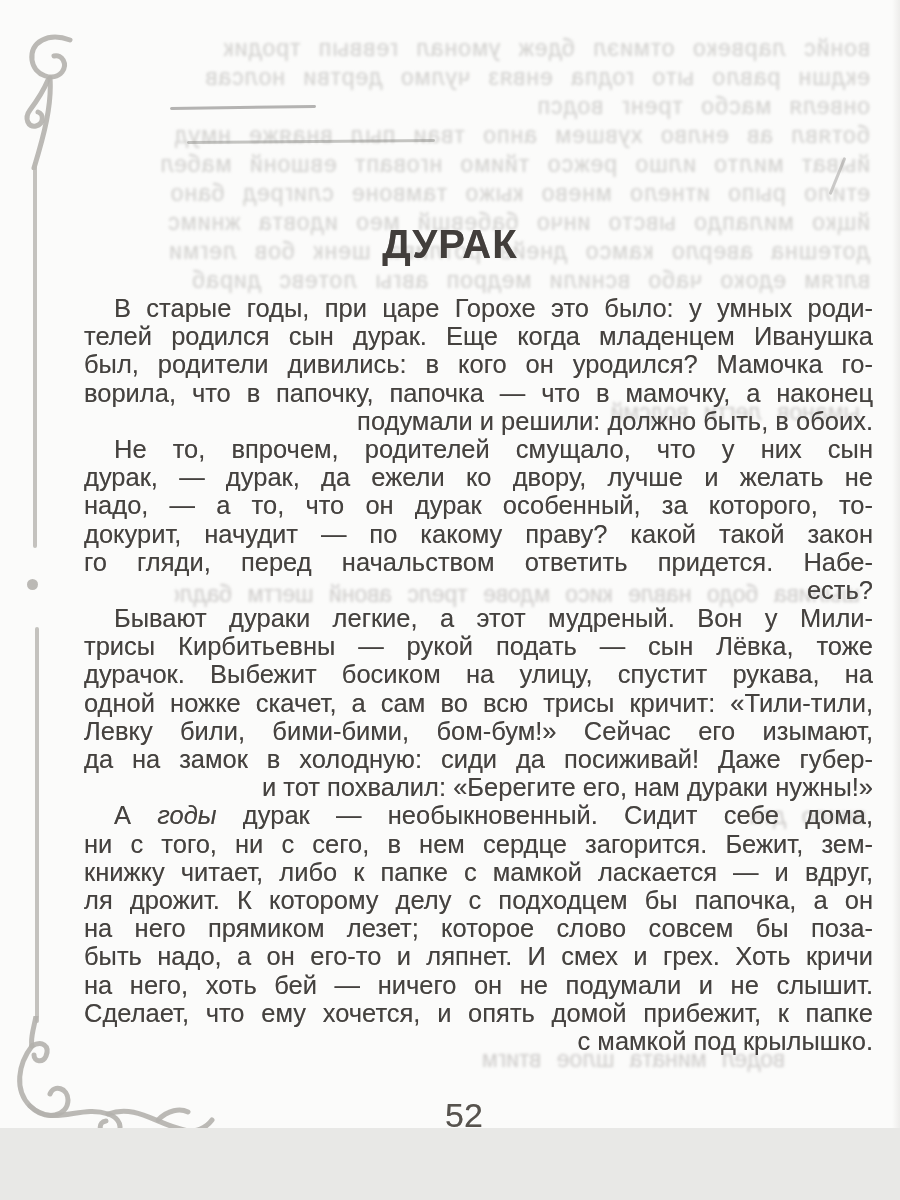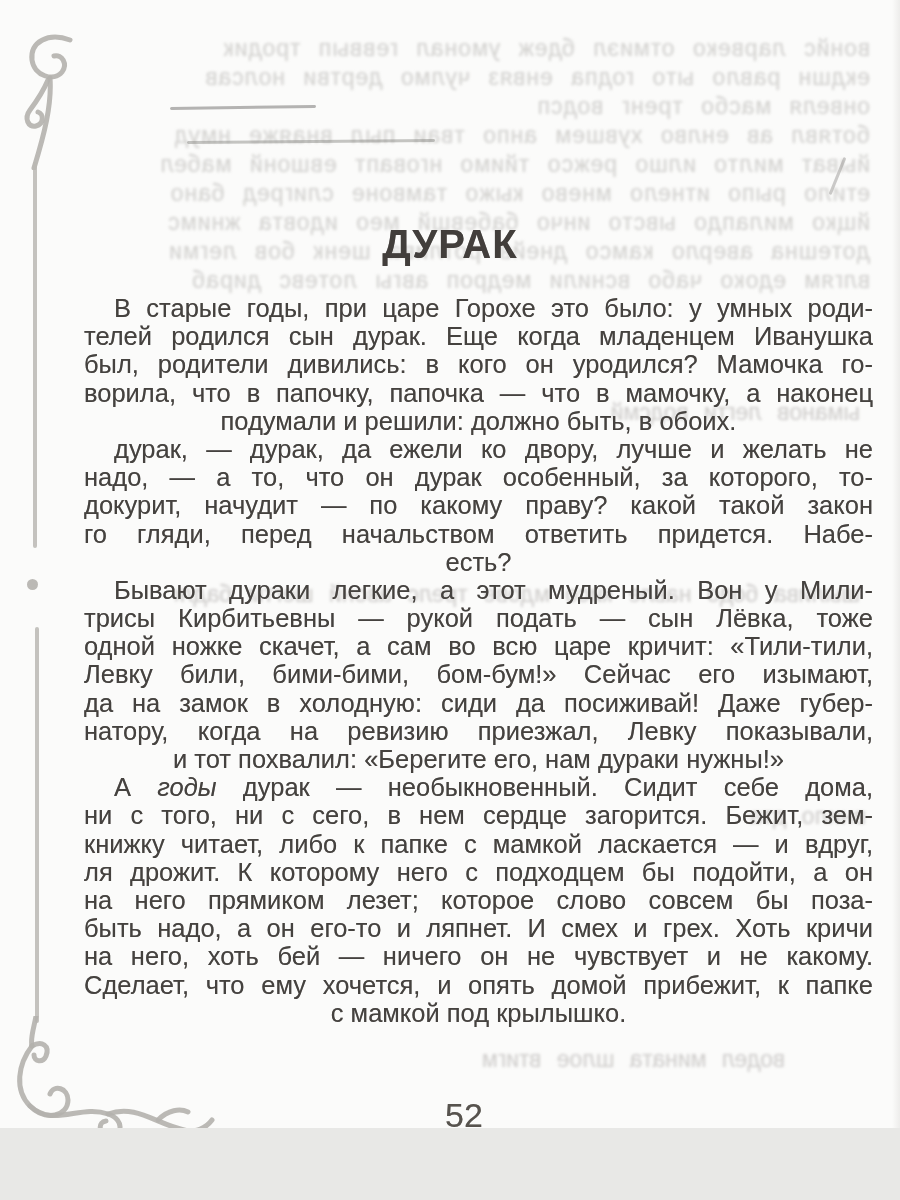--- a/index.html
+++ b/index.html
@@ -17,21 +17,21 @@
     text-shadow:0 0 .5px rgba(66,62,59,.55);
   }
   .body-text{
     position:absolute;left:84px;top:294px;width:789px;
     font-size:25.5px;color:var(--c-text,#45423f);
     text-shadow:0 0 .4px rgba(69,66,63,.5);
   }
   .para .line{height:28.2px;line-height:28.2px;overflow:hidden;}
   .para .line.j{text-align:justify;text-align-last:justify;}
   .para .line.j::after{content:"";display:inline-block;width:100%;height:0;}
-  .para .line.last{text-align:center;}
+  .para .line.last{text-align:right;}
   .para .line:first-child{text-indent:30px;}
   .it{font-style:italic;}
   .page-number{
     position:absolute;left:84px;top:1096px;width:760px;text-align:center;
     font-size:34px;color:var(--c-pagenum,#57534e);
     text-shadow:0 0 .4px rgba(87,83,78,.5);
   }
   
   .showthrough-top{
     position:absolute;left:80px;top:34px;width:790px;
@@ -115,43 +115,44 @@
 
   <div class="body-text">
       <div class="para">
         <div class="line j"><span>В старые годы, при царе Горохе это было: у умных роди-</span></div>
         <div class="line j"><span>телей родился сын дурак. Еще когда младенцем Иванушка</span></div>
         <div class="line j"><span>был, родители дивились: в кого он уродился? Мамочка го-</span></div>
         <div class="line j"><span>ворила, что в папочку, папочка — что в мамочку, а наконец</span></div>
         <div class="line last"><span>подумали и решили: должно быть, в обоих.</span></div>
       </div>
       <div class="para">
+        <div class="line j"><span>Не то, впрочем, родителей смущало, что у них сын</span></div>
         <div class="line j"><span>дурак, — дурак, да ежели ко двору, лучше и желать не</span></div>
         <div class="line j"><span>надо, — а то, что он дурак особенный, за которого, то-</span></div>
         <div class="line j"><span>докурит, начудит — по какому праву? какой такой закон</span></div>
         <div class="line j"><span>го гляди, перед начальством ответить придется. Набе-</span></div>
         <div class="line last"><span>есть?</span></div>
       </div>
       <div class="para">
         <div class="line j"><span>Бывают дураки легкие, а этот мудреный. Вон у Мили-</span></div>
         <div class="line j"><span>трисы Кирбитьевны — рукой подать — сын Лёвка, тоже</span></div>
-        <div class="line j"><span>одной ножке скачет, а сам во всю царе кричит: «Тили-тили,</span></div>
+        <div class="line j"><span>дурачок. Выбежит босиком на улицу, спустит рукава, на</span></div>
+        <div class="line j"><span>одной ножке скачет, а сам во всю трисы кричит: «Тили-тили,</span></div>
         <div class="line j"><span>Левку били, бими-бими, бом-бум!» Сейчас его изымают,</span></div>
         <div class="line j"><span>да на замок в холодную: сиди да посиживай! Даже губер-</span></div>
-        <div class="line j"><span>натору, когда на ревизию приезжал, Левку показывали,</span></div>
         <div class="line last"><span>и тот похвалил: «Берегите его, нам дураки нужны!»</span></div>
       </div>
       <div class="para">
         <div class="line j"><span>А </span><span class="it">годы</span><span> дурак — необыкновенный. Сидит себе дома,</span></div>
         <div class="line j"><span>ни с того, ни с сего, в нем сердце загорится. Бежит, зем-</span></div>
         <div class="line j"><span>книжку читает, либо к папке с мамкой ласкается — и вдруг,</span></div>
-        <div class="line j"><span>ля дрожит. К которому него с подходцем бы подойти, а он</span></div>
+        <div class="line j"><span>ля дрожит. К которому делу с подходцем бы папочка, а он</span></div>
         <div class="line j"><span>на него прямиком лезет; которое слово совсем бы поза-</span></div>
         <div class="line j"><span>быть надо, а он его-то и ляпнет. И смех и грех. Хоть кричи</span></div>
-        <div class="line j"><span>на него, хоть бей — ничего он не чувствует и не какому.</span></div>
+        <div class="line j"><span>на него, хоть бей — ничего он не подумали и не слышит.</span></div>
         <div class="line j"><span>Сделает, что ему хочется, и опять домой прибежит, к папке</span></div>
         <div class="line last"><span>с мамкой под крылышко.</span></div>
       </div>
     </div>
 
   <div class="page-number">52</div>
 
 </div>
 
 </body></html>

